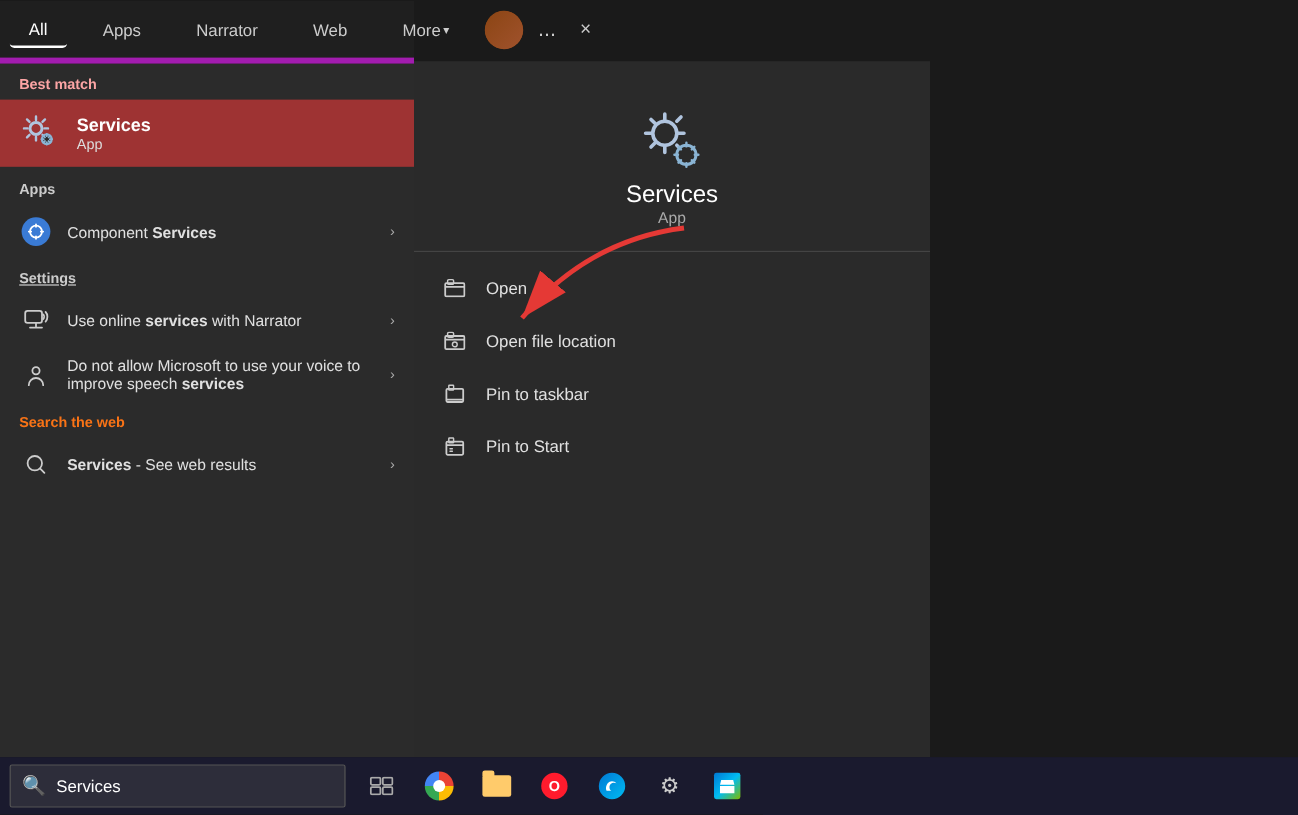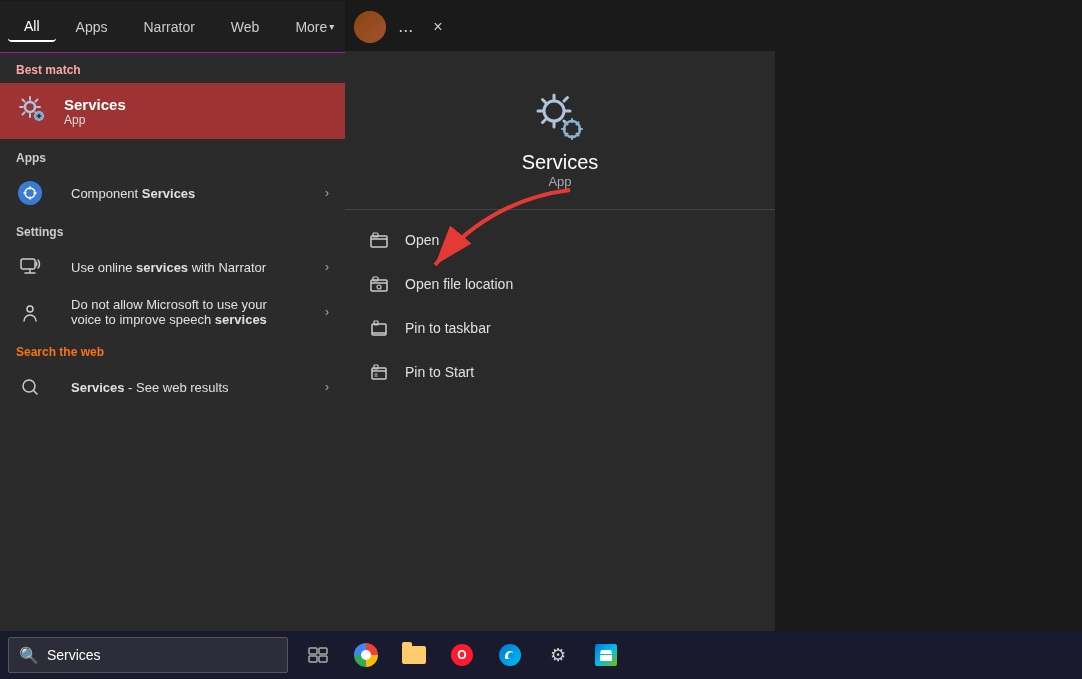--- a/index.html
+++ b/index.html
@@ -130,22 +130,22 @@
       z-index: 5;
     }
 
     
     .nav-tabs {
       display: flex;
       align-items: center;
       height: 52px;
       background: #1f1f1f;
       padding: 0 8px;
-      gap: 4px;
-      border-bottom: 1px solid #a21caf;
+      gap: 14px;
+      border-bottom: 5px solid #a21caf;
     }
     .nav-tab {
       padding: 6px 16px;
       color: #ccc;
       font-size: 14px;
       cursor: pointer;
       border-radius: 4px;
       display: flex;
       align-items: center;
       gap: 4px;
@@ -201,21 +201,21 @@
     .best-match-text .subtitle {
       font-size: 12px;
       color: #ddd;
     }
 
     
     .apps-section .section-label { color: #ccc; }
     .menu-item {
       display: flex;
       align-items: center;
-      gap: 27px;
+      gap: 12px;
       padding: 8px 16px;
       cursor: pointer;
       border-radius: 0;
     }
     .menu-item-icon {
       width: 28px; height: 28px;
       display: flex; align-items: center; justify-content: center;
       flex-shrink: 0;
     }
     .menu-item-text {
@@ -223,21 +223,21 @@
       color: #e0e0e0;
       flex: 1;
     }
     .menu-item-text strong { font-weight: 700; }
     .menu-item-chevron {
       color: #aaa;
       font-size: 12px;
     }
 
     
-    .settings-section .section-label { color: #ccc; }
+    .settings-section .section-label { color: #ccc; text-decoration: underline; }
 
     
     .web-section .section-label { color: #f97316; }
 
     
     .right-panel {
       position: absolute;
       bottom: 48px;
       left: 345px;
       width: 430px;

